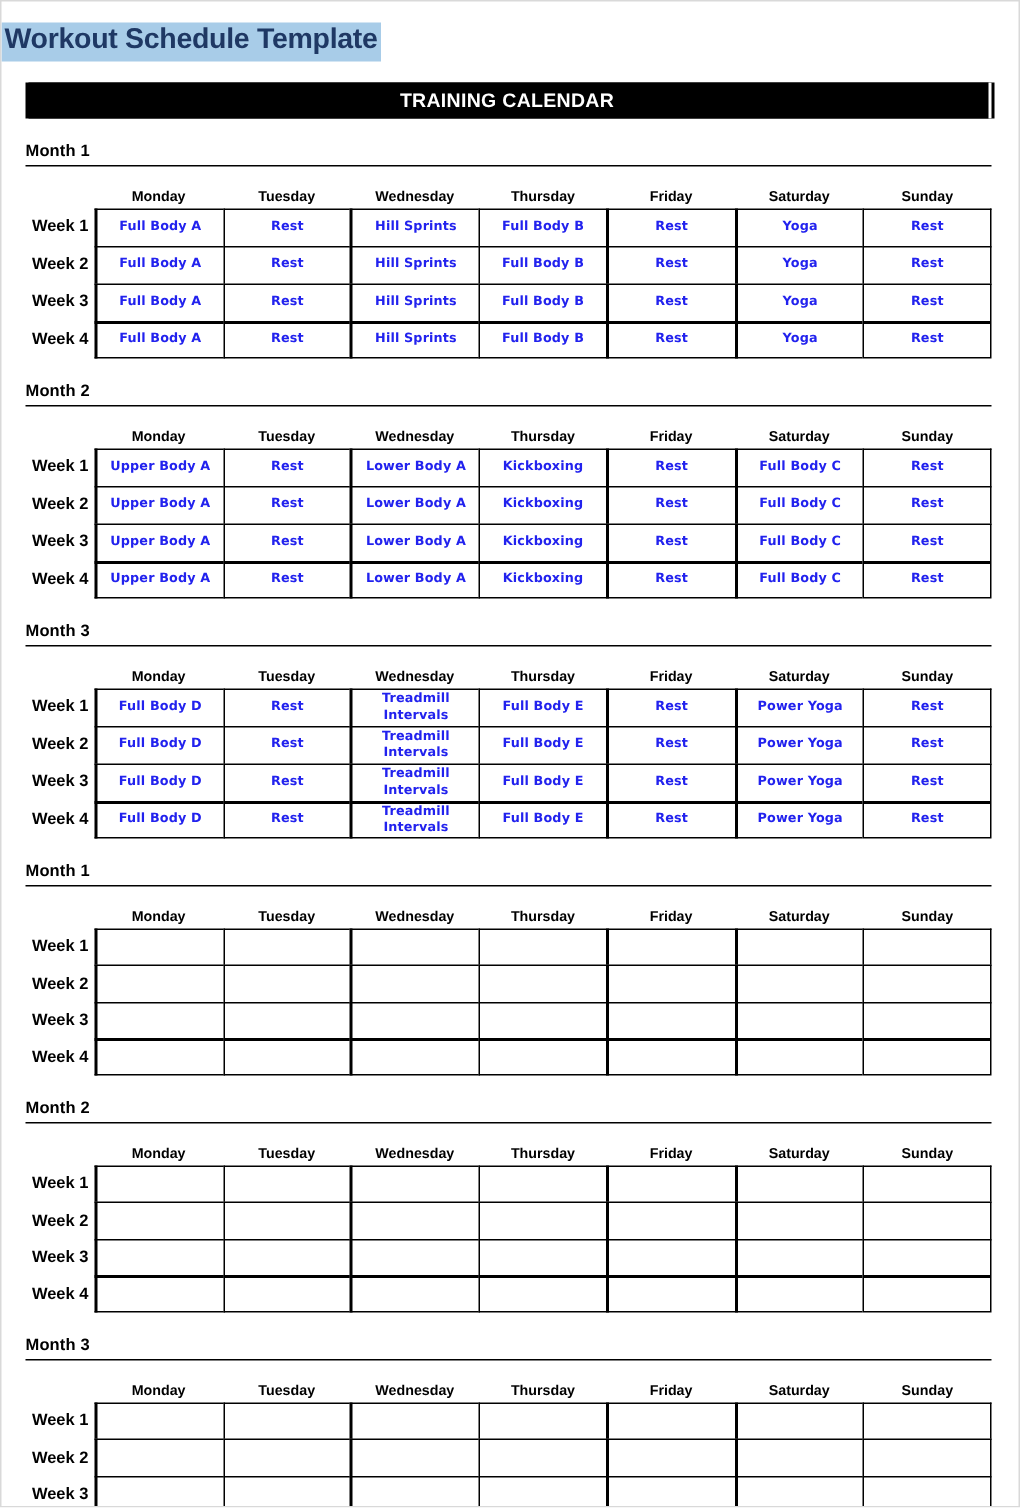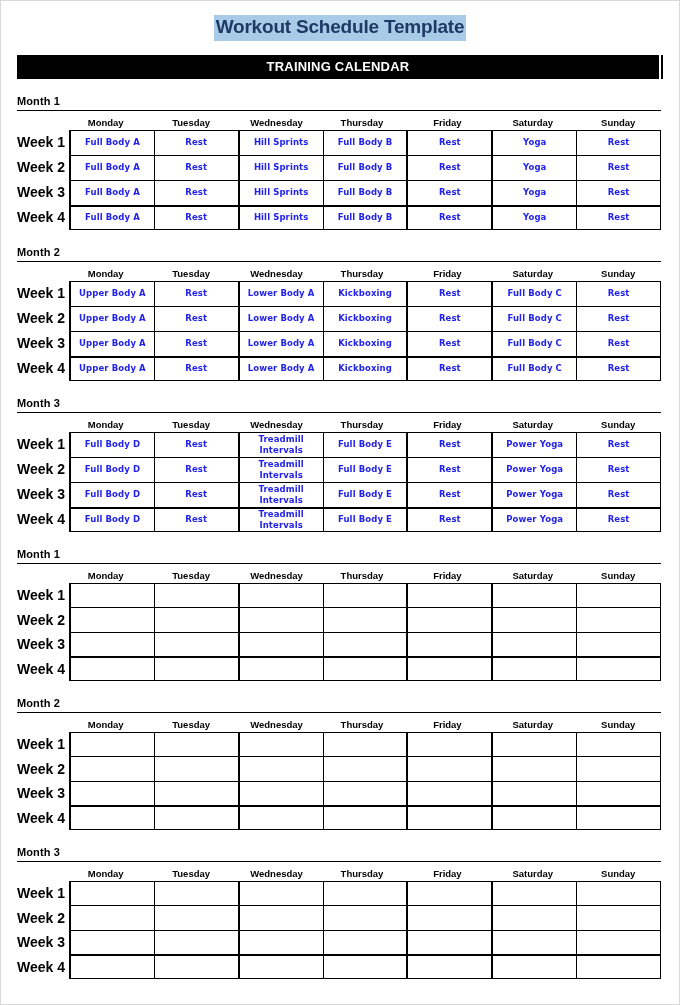--- a/index.html
+++ b/index.html
@@ -20,21 +20,21 @@
     width: 680px;
     height: 1005px;
     box-sizing: border-box;
     border: 1px solid #d9d9d9;
     background: #ffffff;
     overflow: hidden;
   }
 
   
   .title-wrap {
-    text-align: center;
+    text-align: left;
     padding-top: 14px;
     padding-bottom: 2px;
   }
   .doc-title {
     display: inline-block;
     font-size: 19px;
     font-weight: bold;
     color: #1f3864;
     background: #a8cce8;
     letter-spacing: -0.2px;
@@ -73,40 +73,40 @@
     font-size: 11px;
     font-weight: bold;
     color: #000000;
     letter-spacing: 0.1px;
     text-align: right;
   }
 
   
   .cal {
     width: 100%;
-    margin-top: 6px;
+    margin-top: 15px;
   }
   .cal-head {
     display: flex;
     align-items: flex-end;
   }
   .cal-body .cal-row {
     display: flex;
     align-items: stretch;
   }
   .wk-col {
     flex: 0 0 46px;
     display: flex;
     align-items: center;
     justify-content: flex-end;
     padding-right: 4px;
     box-sizing: border-box;
   }
   .wk-label {
-    font-size: 14px;
+    font-size: 11px;
     font-weight: bold;
     color: #000000;
     white-space: nowrap;
   }
   .day-col {
     flex: 1 1 0;
     text-align: center;
     box-sizing: border-box;
   }
   .day-name {

